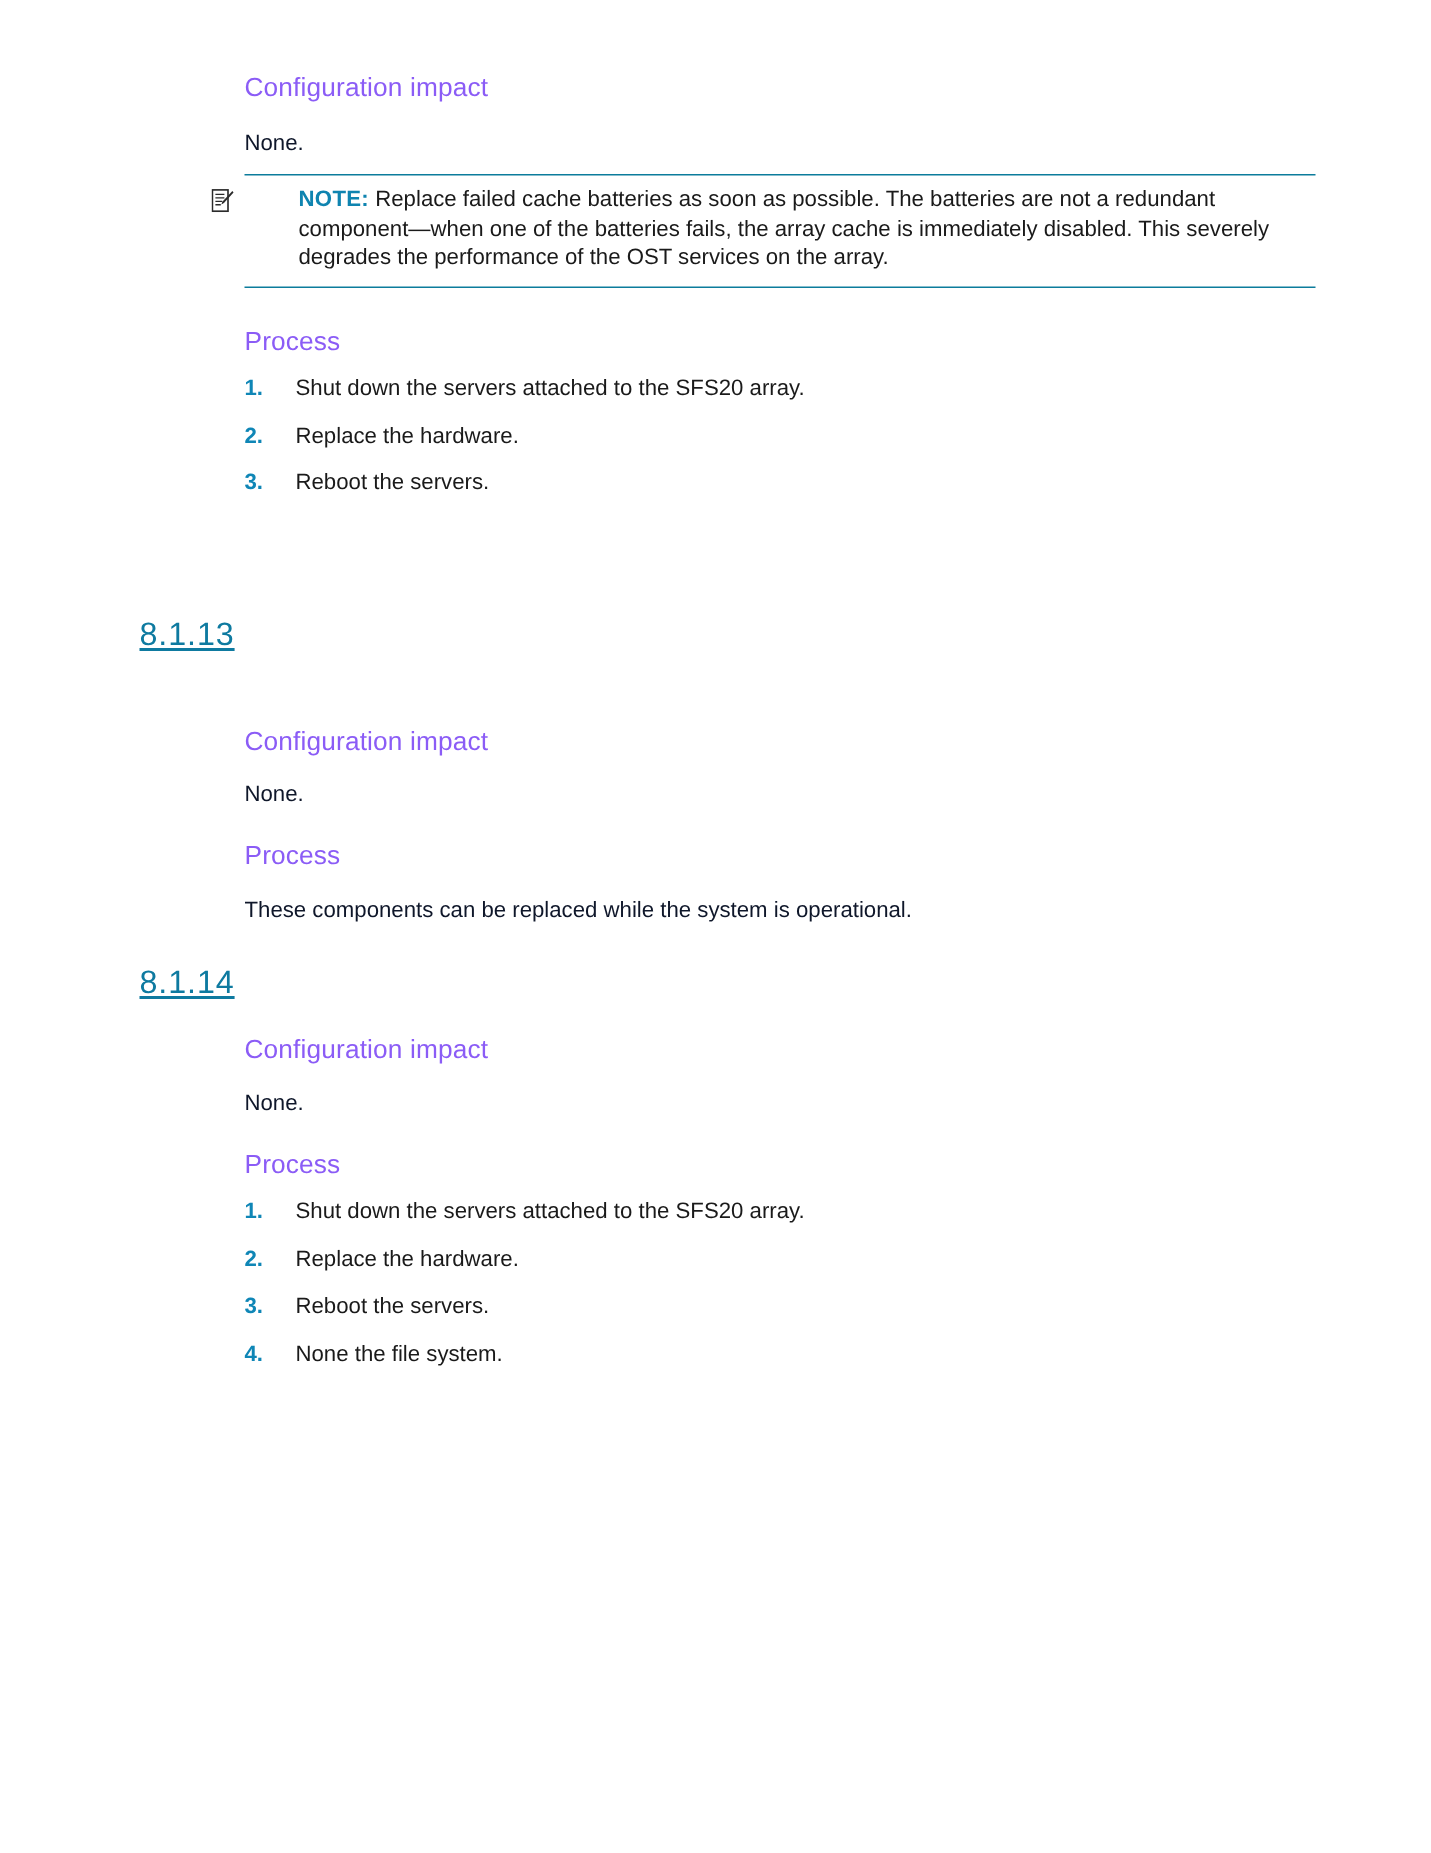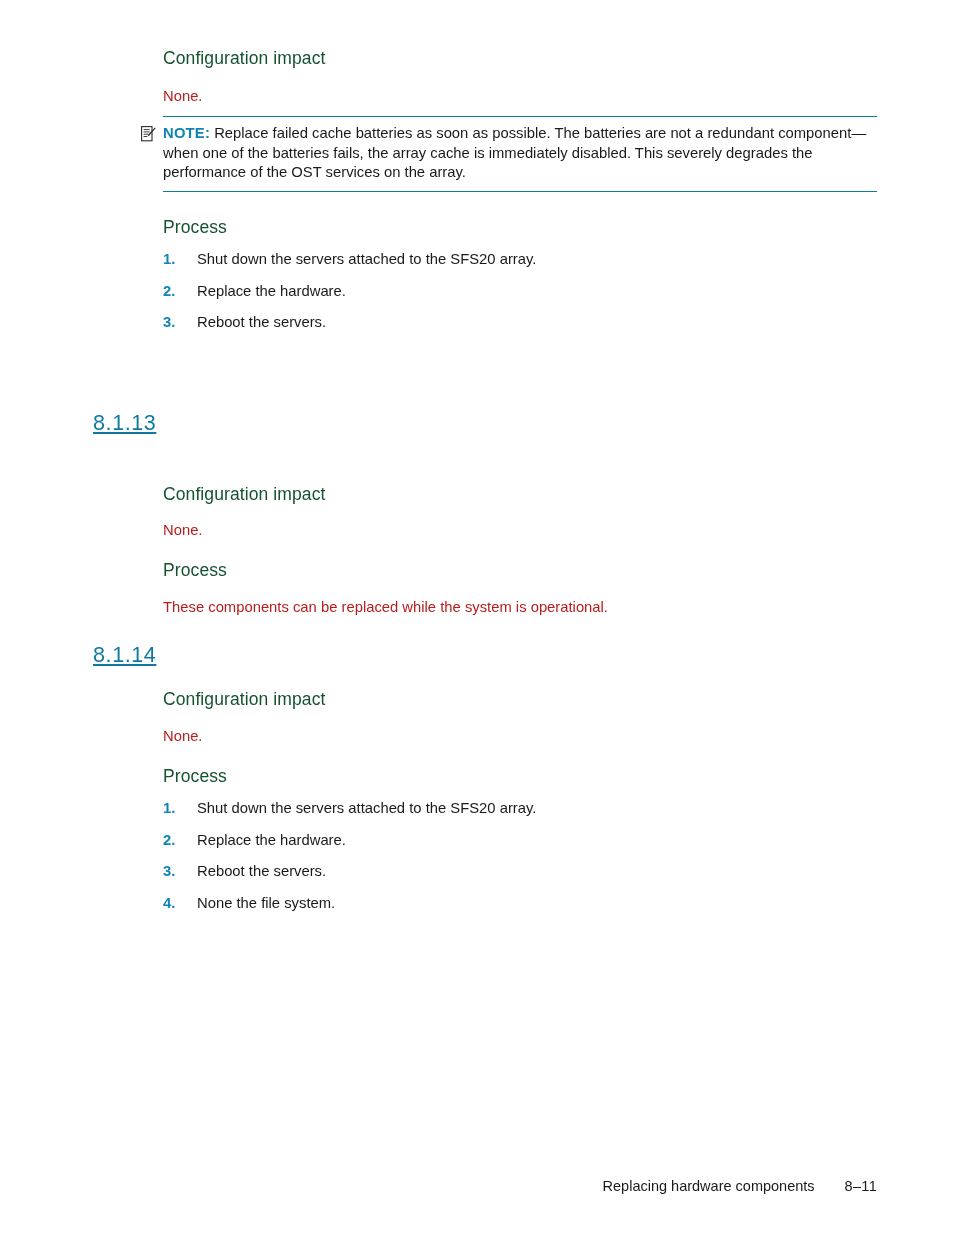--- a/index.html
+++ b/index.html
@@ -18,21 +18,21 @@
 
   .page {
     position: relative;
     width: 954px;
     height: 1235px;
     box-sizing: border-box;
   }
 
   
   .h3 {
-    color: #14532d;
+    color: #8b5cf6;
     font-size: 17.5px;
     font-weight: 400;
     letter-spacing: 0.1px;
     margin: 0;
     padding: 0;
   }
 
   .h2 {
     color: #0e7aa0;
     font-size: 21.5px;
@@ -51,35 +51,36 @@
   }
   .h2-text {
     flex: 1 1 auto;
     max-width: 700px;
   }
 
   p.body {
     margin: 0;
     font-size: 14.8px;
     line-height: 19.5px;
-    color: #b91c1c;
+    color: #0f172a;
   }
 
   
   .note-block {
     position: relative;
   }
   .note-rule {
     height: 0;
     border-top: 1.6px solid #0c7c9c;
   }
   .note-inner {
     display: flex;
     align-items: flex-start;
     padding: 7px 0 8px 0;
+    gap: 36px;
   }
   .note-icon {
     flex: 0 0 auto;
     width: 22px;
     margin-left: -22px;
     padding-top: 2px;
   }
   .note-body {
     flex: 1 1 auto;
     font-size: 14.8px;
@@ -241,18 +242,14 @@
     <li class="step">
       <span class="step-num">3.</span>
       <span class="step-text">Reboot the servers.</span>
     </li>
     <li class="step">
       <span class="step-num">4.</span>
       <span class="step-text">None the file system.</span>
     </li>
   </ol>
 
-  <div class="footer">
-    <span>Replacing hardware components</span>
-    <span class="footer-page">8–11</span>
-  </div>
 
 </div>
 
 </body></html>

